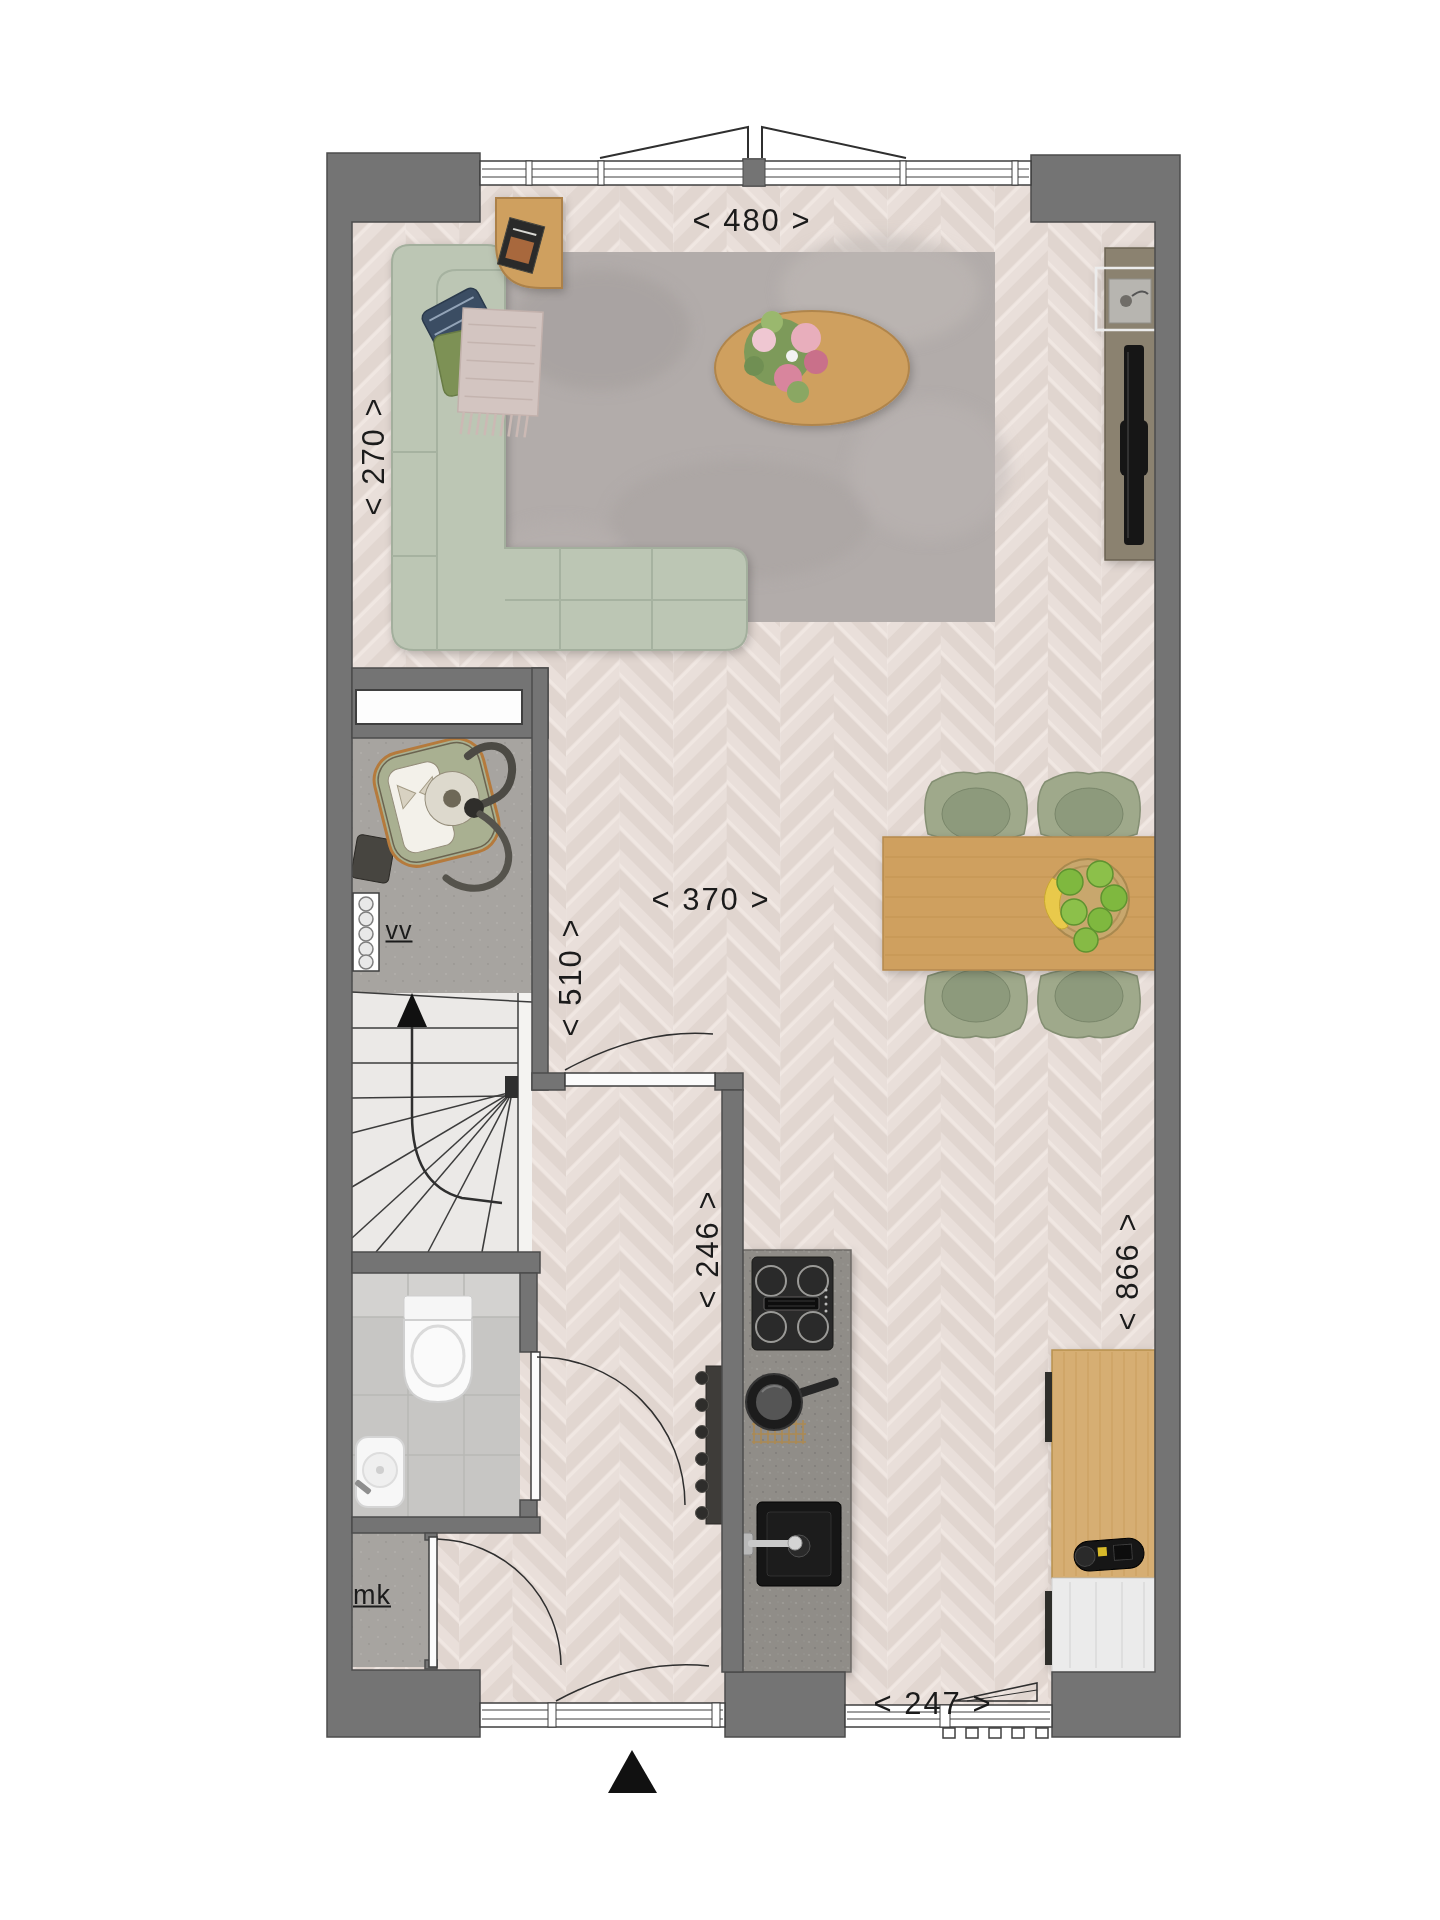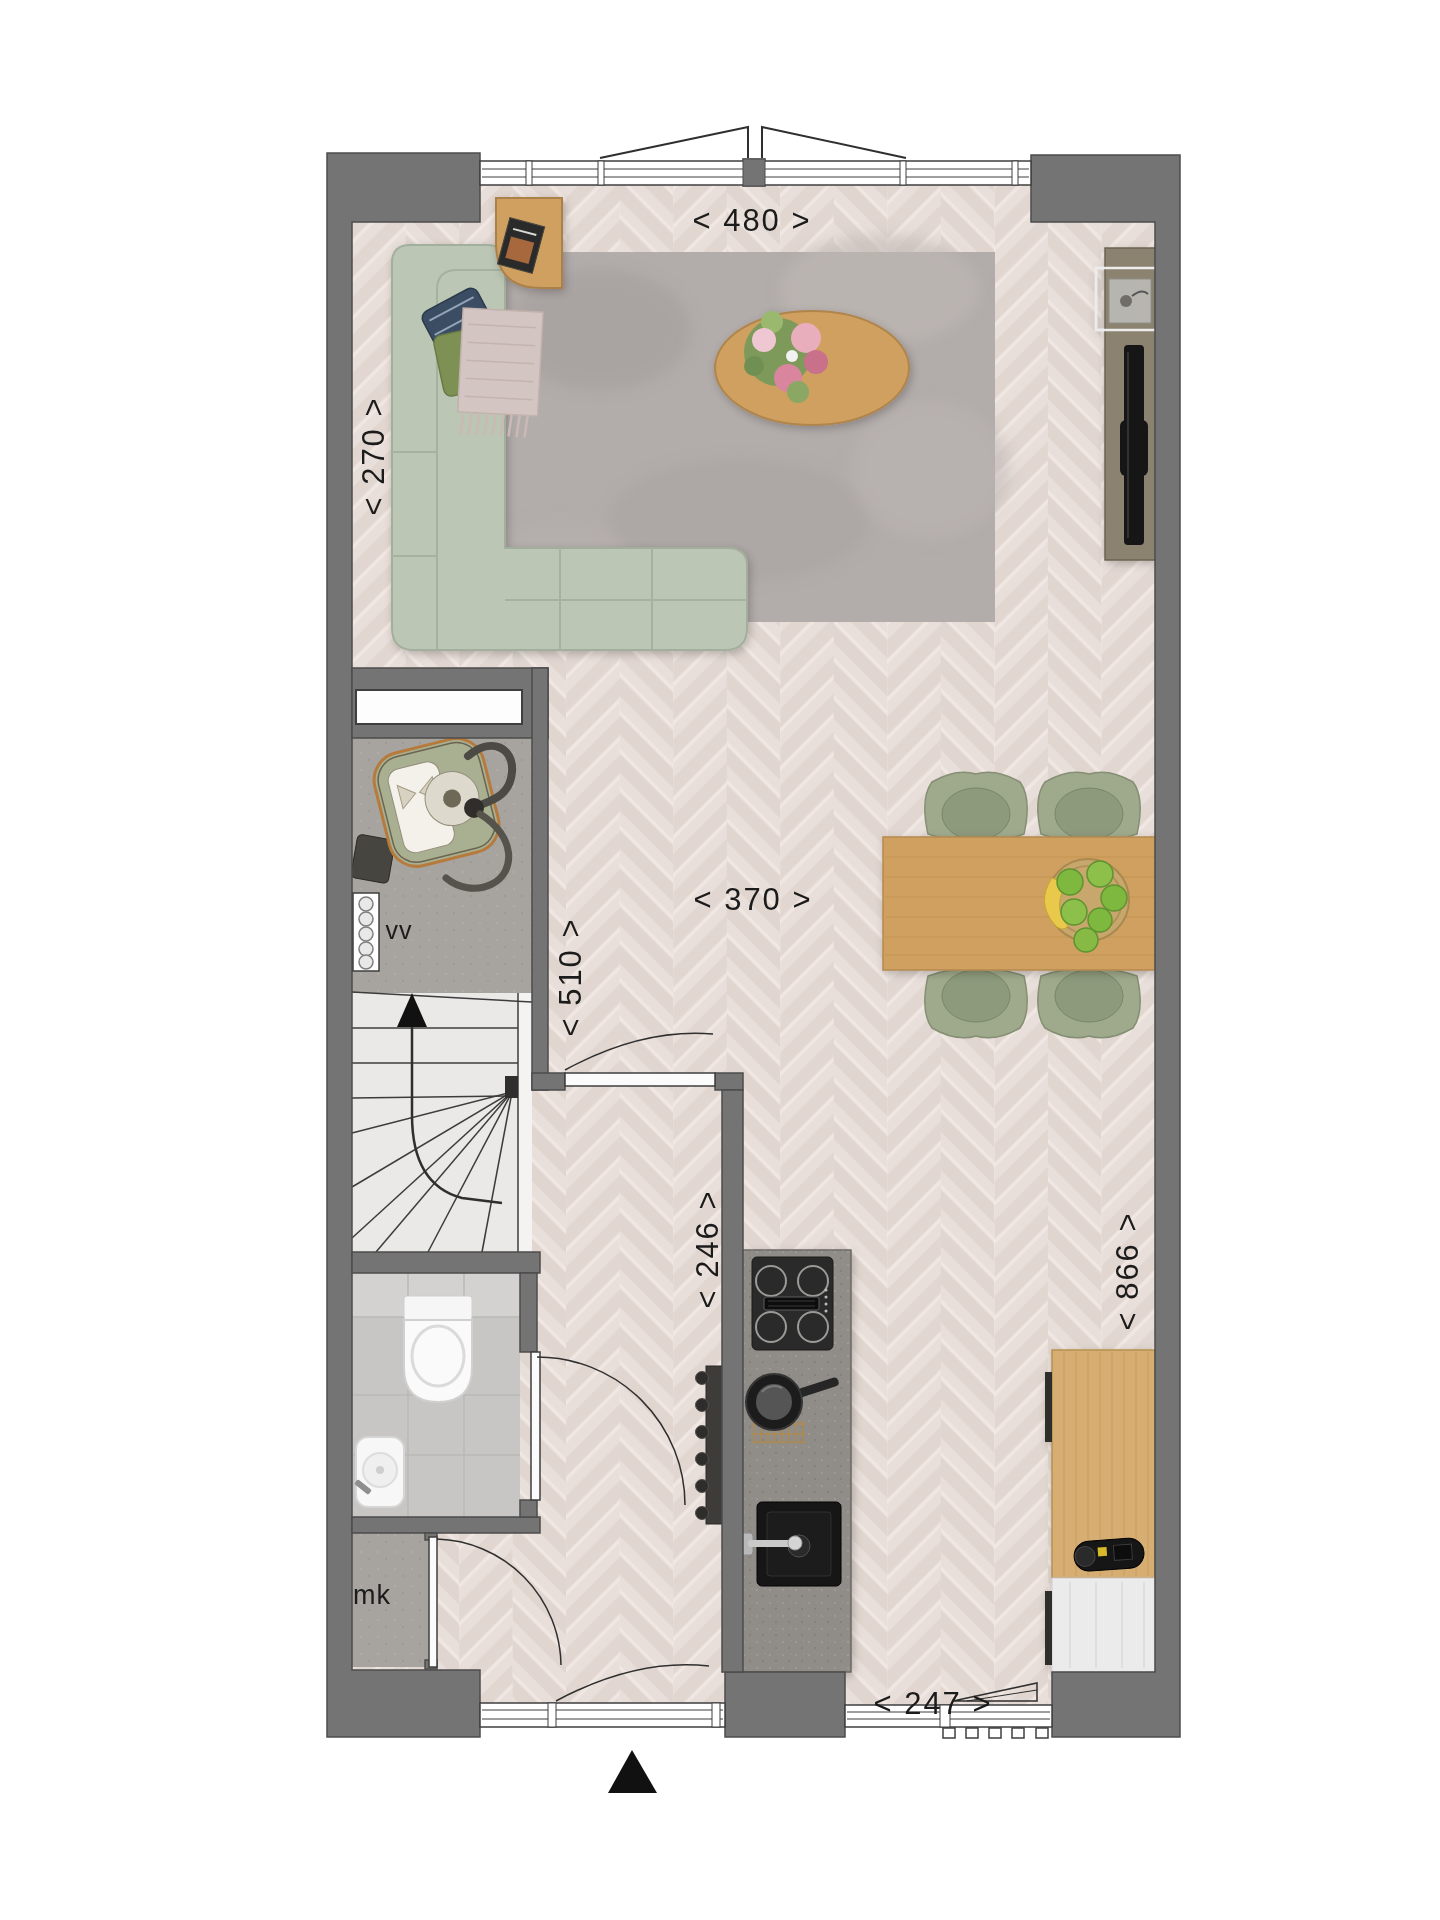--- a/index.html
+++ b/index.html
@@ -3,21 +3,21 @@
 <meta charset="utf-8">
 <style>
   html,body{margin:0;padding:0;background:#ffffff;}
   .canvas{position:relative;width:1440px;height:1920px;background:#fff;overflow:hidden;
           font-family:"Liberation Sans",sans-serif;}
   .canvas svg{position:absolute;left:0;top:0;}
   .label{position:absolute;transform:translate(-50%,-50%);white-space:nowrap;
          color:#1b1b1b;pointer-events:none;}
   .dim{font-size:31px;letter-spacing:2px;}
   .dim.rot{transform:translate(-50%,-50%) rotate(-90deg);}
-  .room{font-size:27px;letter-spacing:1px;}
+  .room{font-size:27px;letter-spacing:1px;text-decoration:underline;}
 </style>
 </head>
 <body>
 
 <div class="canvas">
 <svg id="plan-svg" width="1440" height="1920" viewBox="0 0 1440 1920">
   <defs>
     <pattern id="chevA" patternUnits="userSpaceOnUse" width="27" height="27" patternTransform="rotate(45)">
       <rect width="27" height="27" fill="#e9dfda"></rect>
       <rect width="13.5" height="27" fill="#e1d6d0"></rect>
@@ -443,20 +443,20 @@
         <rect x="989" y="1728" width="12" height="10"></rect>
         <rect x="1012" y="1728" width="12" height="10"></rect>
         <rect x="1036" y="1728" width="12" height="10"></rect>
   </g>
 
   <polygon points="632,1750 608,1793 657,1793" style="fill:var(--c-north-arrow,#111111)"></polygon>
 </svg>
 
 <div class="label dim" style="left:752px;top:221px">&lt; 480 &gt;</div>
 <div class="label dim rot" style="left:374px;top:456px">&lt; 270 &gt;</div>
-<div class="label dim" style="left:753px;top:900px">&lt; 370 &gt;</div>
+<div class="label dim" style="left:711px;top:900px">&lt; 370 &gt;</div>
 <div class="label dim rot" style="left:571px;top:977px">&lt; 510 &gt;</div>
 <div class="label dim rot" style="left:708px;top:1249px">&lt; 246 &gt;</div>
 <div class="label dim rot" style="left:1128px;top:1271px">&lt; 866 &gt;</div>
 <div class="label dim" style="left:933px;top:1704px">&lt; 247 &gt;</div>
 <div class="label room" style="left:399px;top:930px;font-size:25px">vv</div>
 <div class="label room" style="left:372px;top:1595px">mk</div>
 </div>
 
 </body></html>

